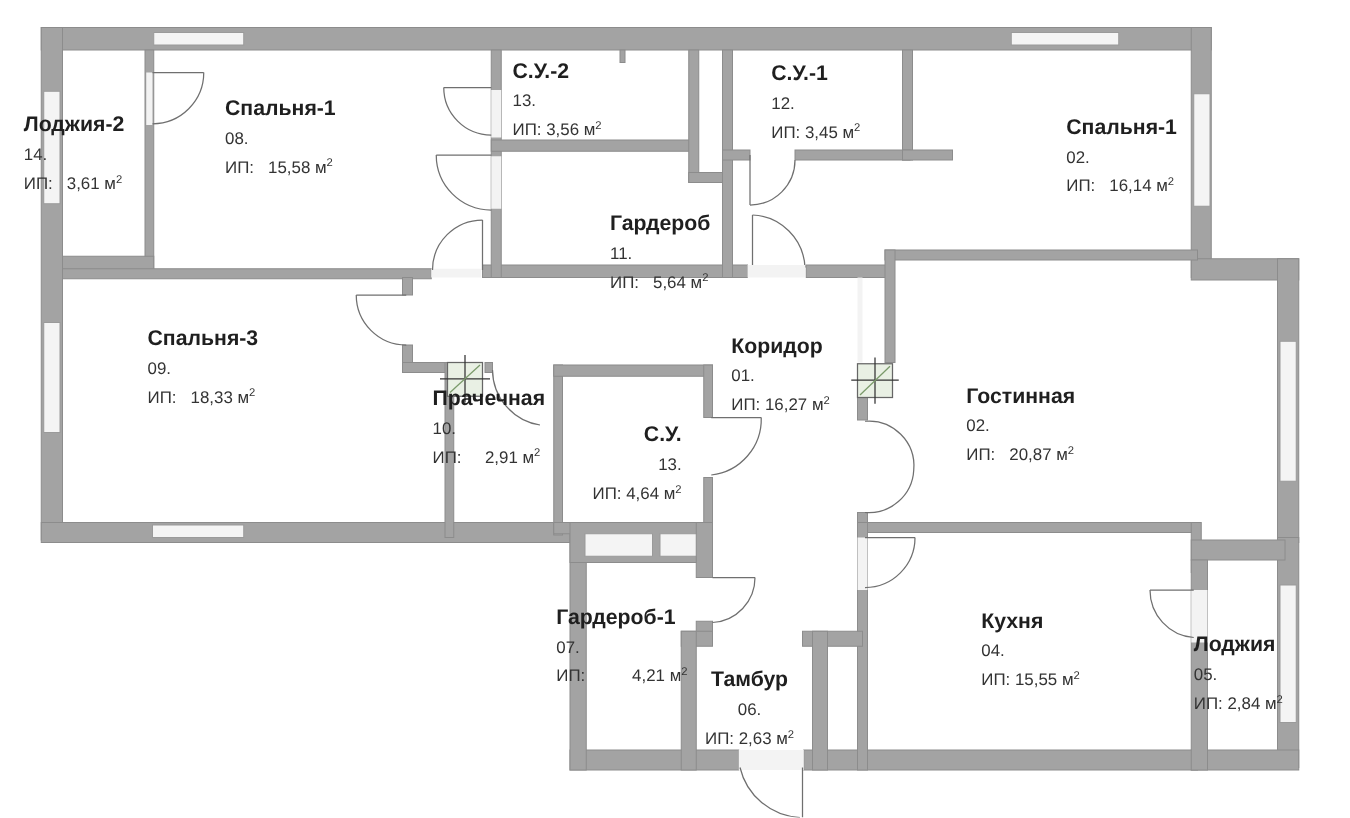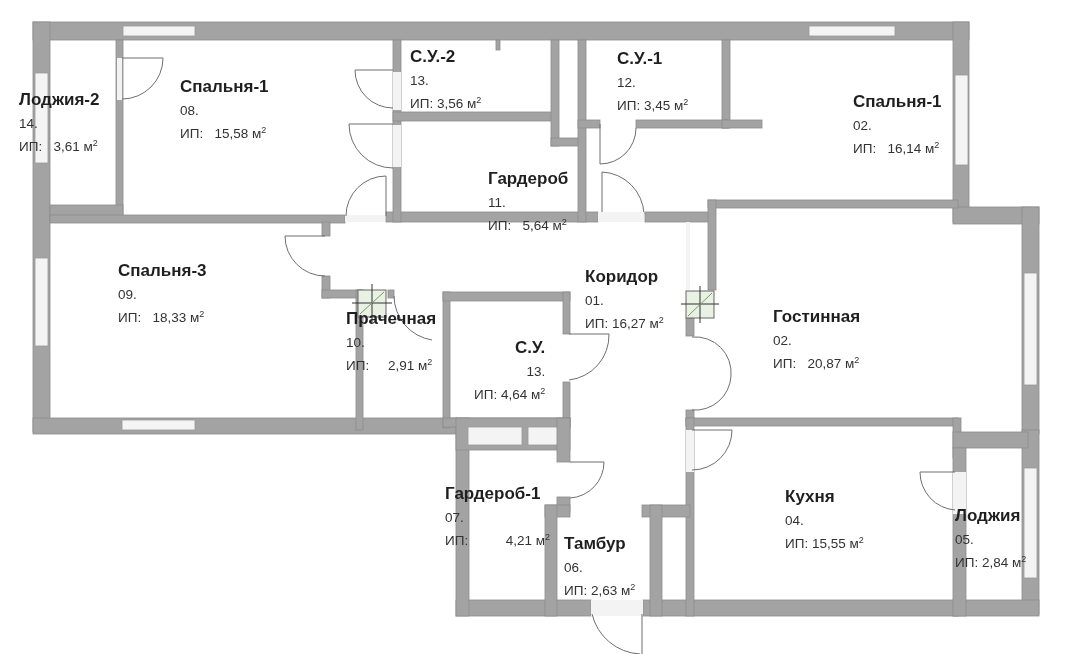--- a/index.html
+++ b/index.html
@@ -252,21 +252,21 @@
   <span class="num">02.</span>
   <span class="area"><span class="lbl">ИП:</span>&nbsp;&nbsp;&nbsp;<span class="val">20,87</span> <span>м</span><sup>2</sup></span>
 </div>
 
 <div class="room" style="left:445px;top:464px;margin-top:21px;">
   <span class="name">Гардероб-1</span>
   <span class="num">07.</span>
   <span class="area"><span class="lbl">ИП:</span>&nbsp;&nbsp;&nbsp;&nbsp;&nbsp;&nbsp;&nbsp;&nbsp;&nbsp;&nbsp;<span class="val">4,21</span> <span>м</span><sup>2</sup></span>
 </div>
 
-<div class="room" style="left:564px;top:535px;">
+<div class="room" style="left:564px;top:535px;text-align:center;">
   <span class="name">Тамбур</span>
   <span class="num">06.</span>
   <span class="area"><span class="lbl">ИП:</span> <span class="val">2,63</span> <span>м</span><sup>2</sup></span>
 </div>
 
 <div class="room" style="left:785px;top:488px;">
   <span class="name">Кухня</span>
   <span class="num">04.</span>
   <span class="area"><span class="lbl">ИП:</span> <span class="val">15,55</span> <span>м</span><sup>2</sup></span>
 </div>

